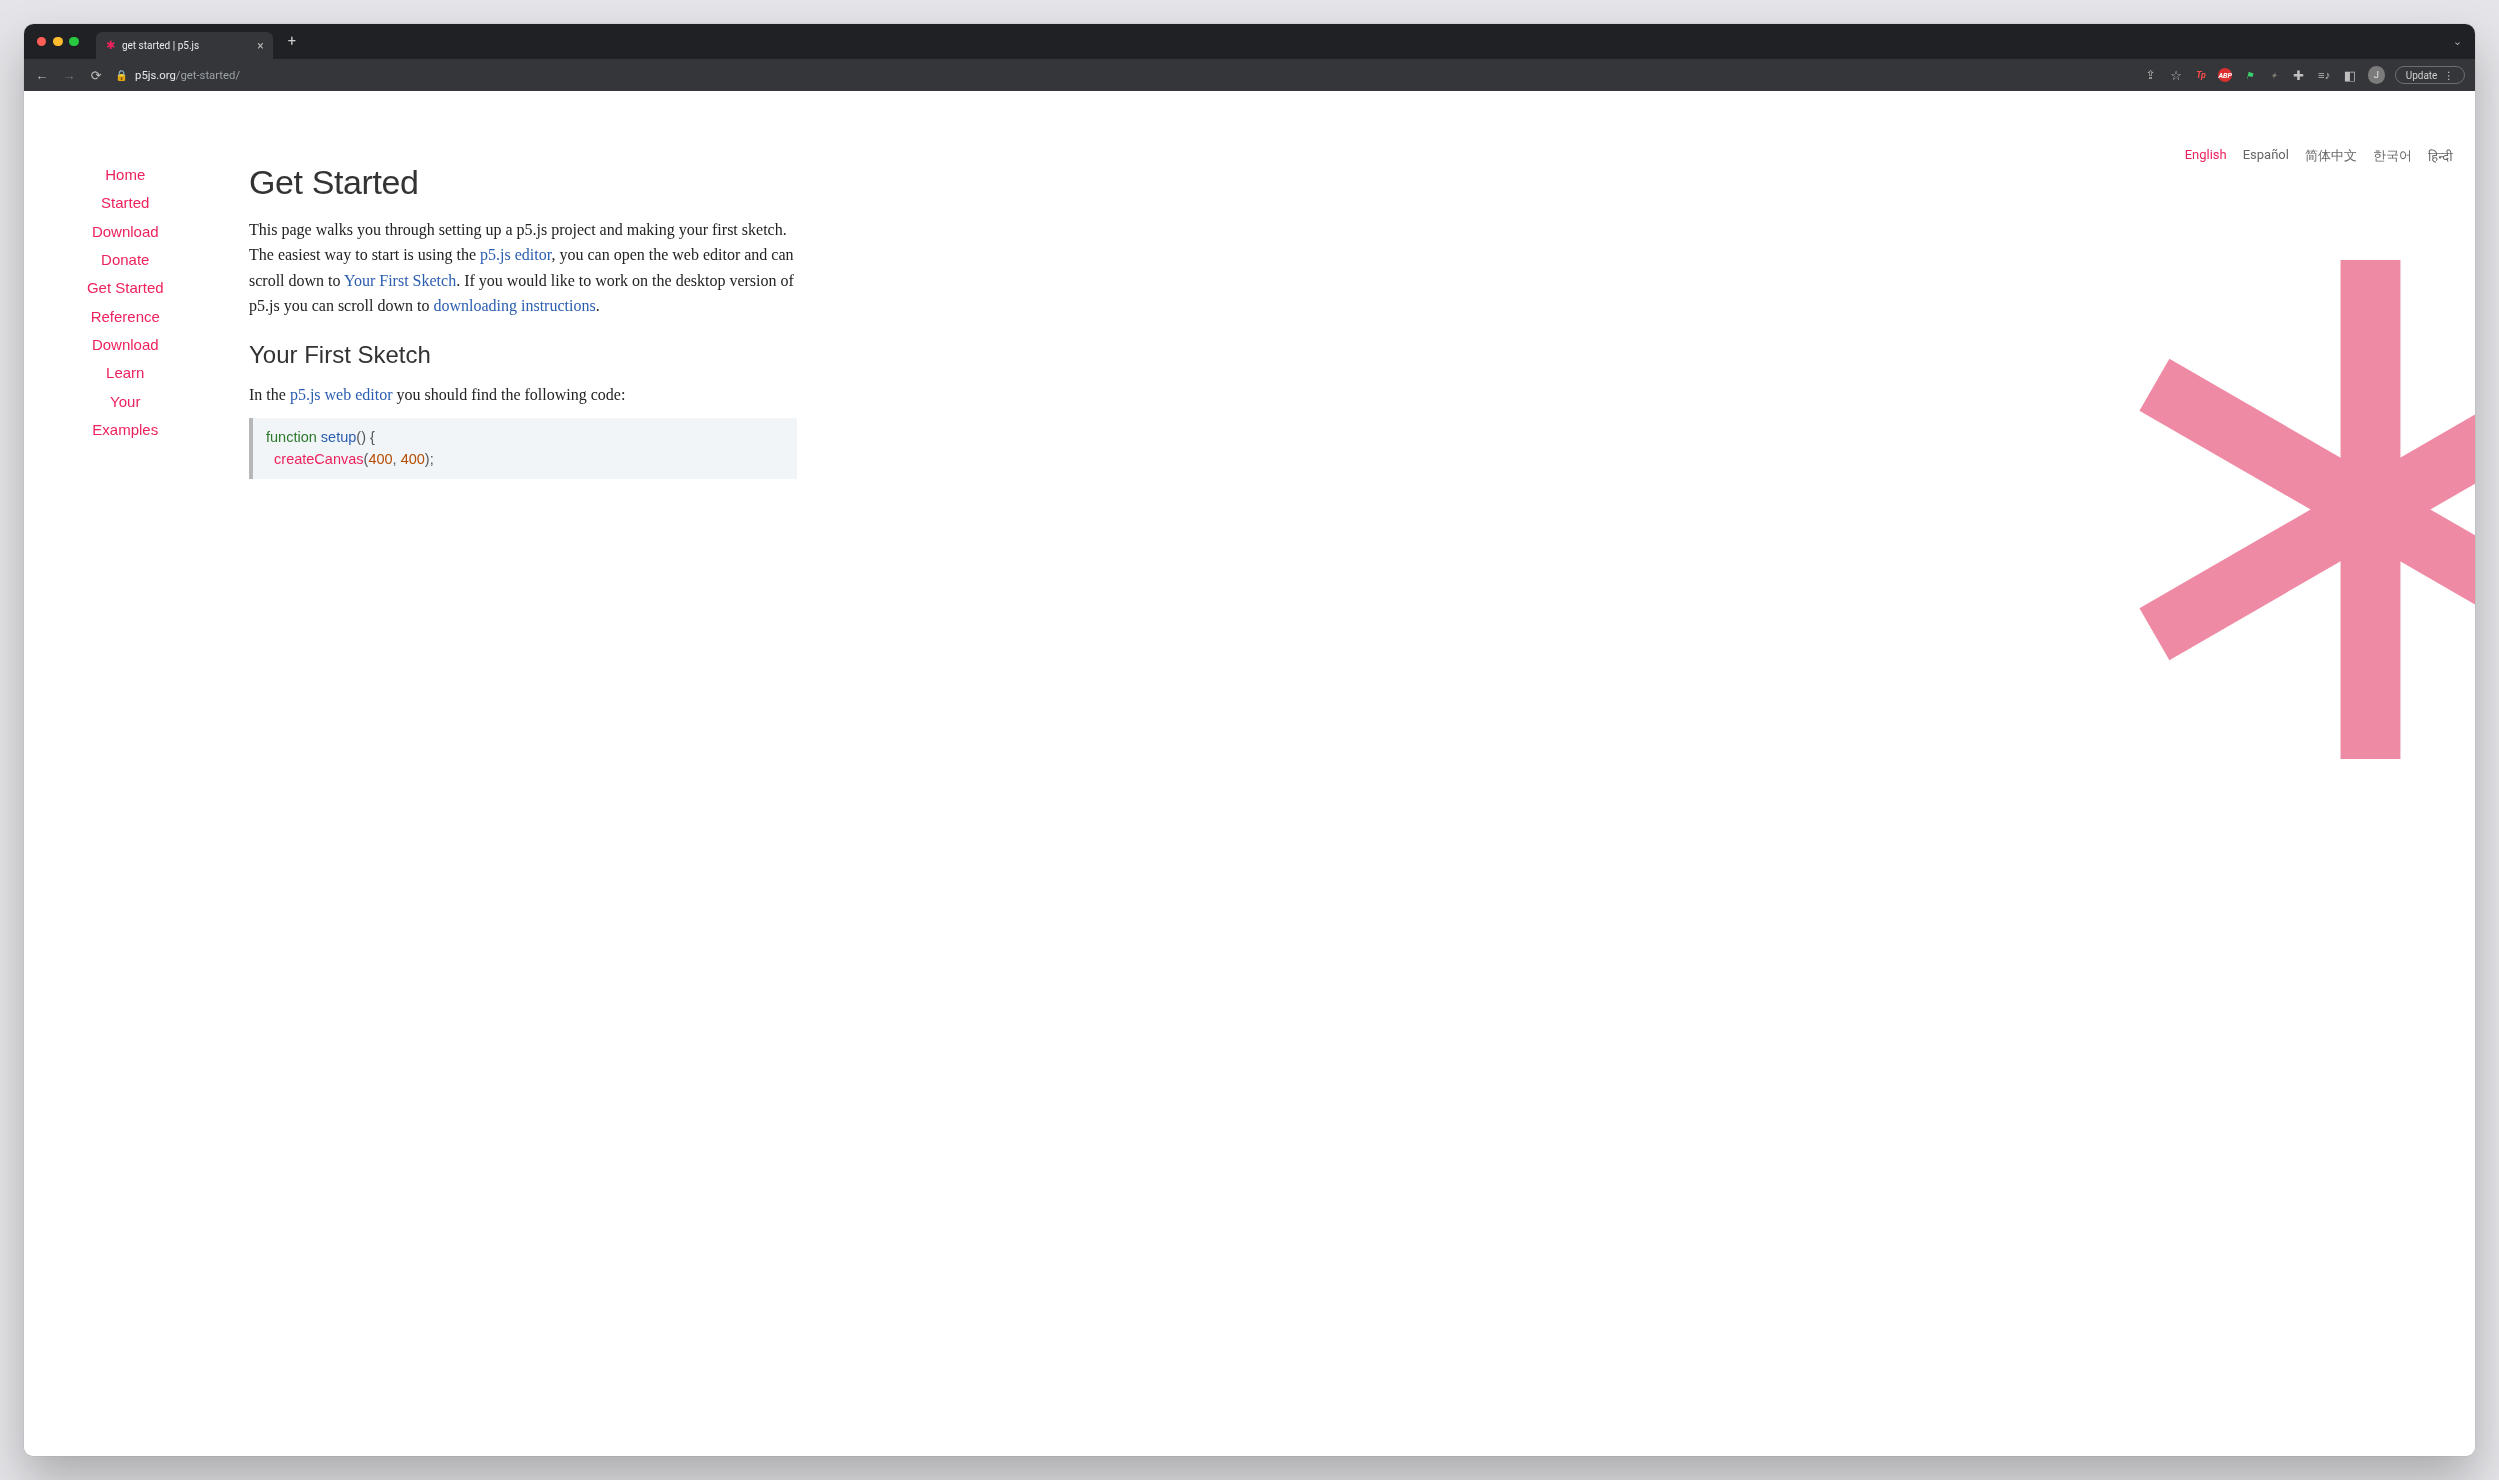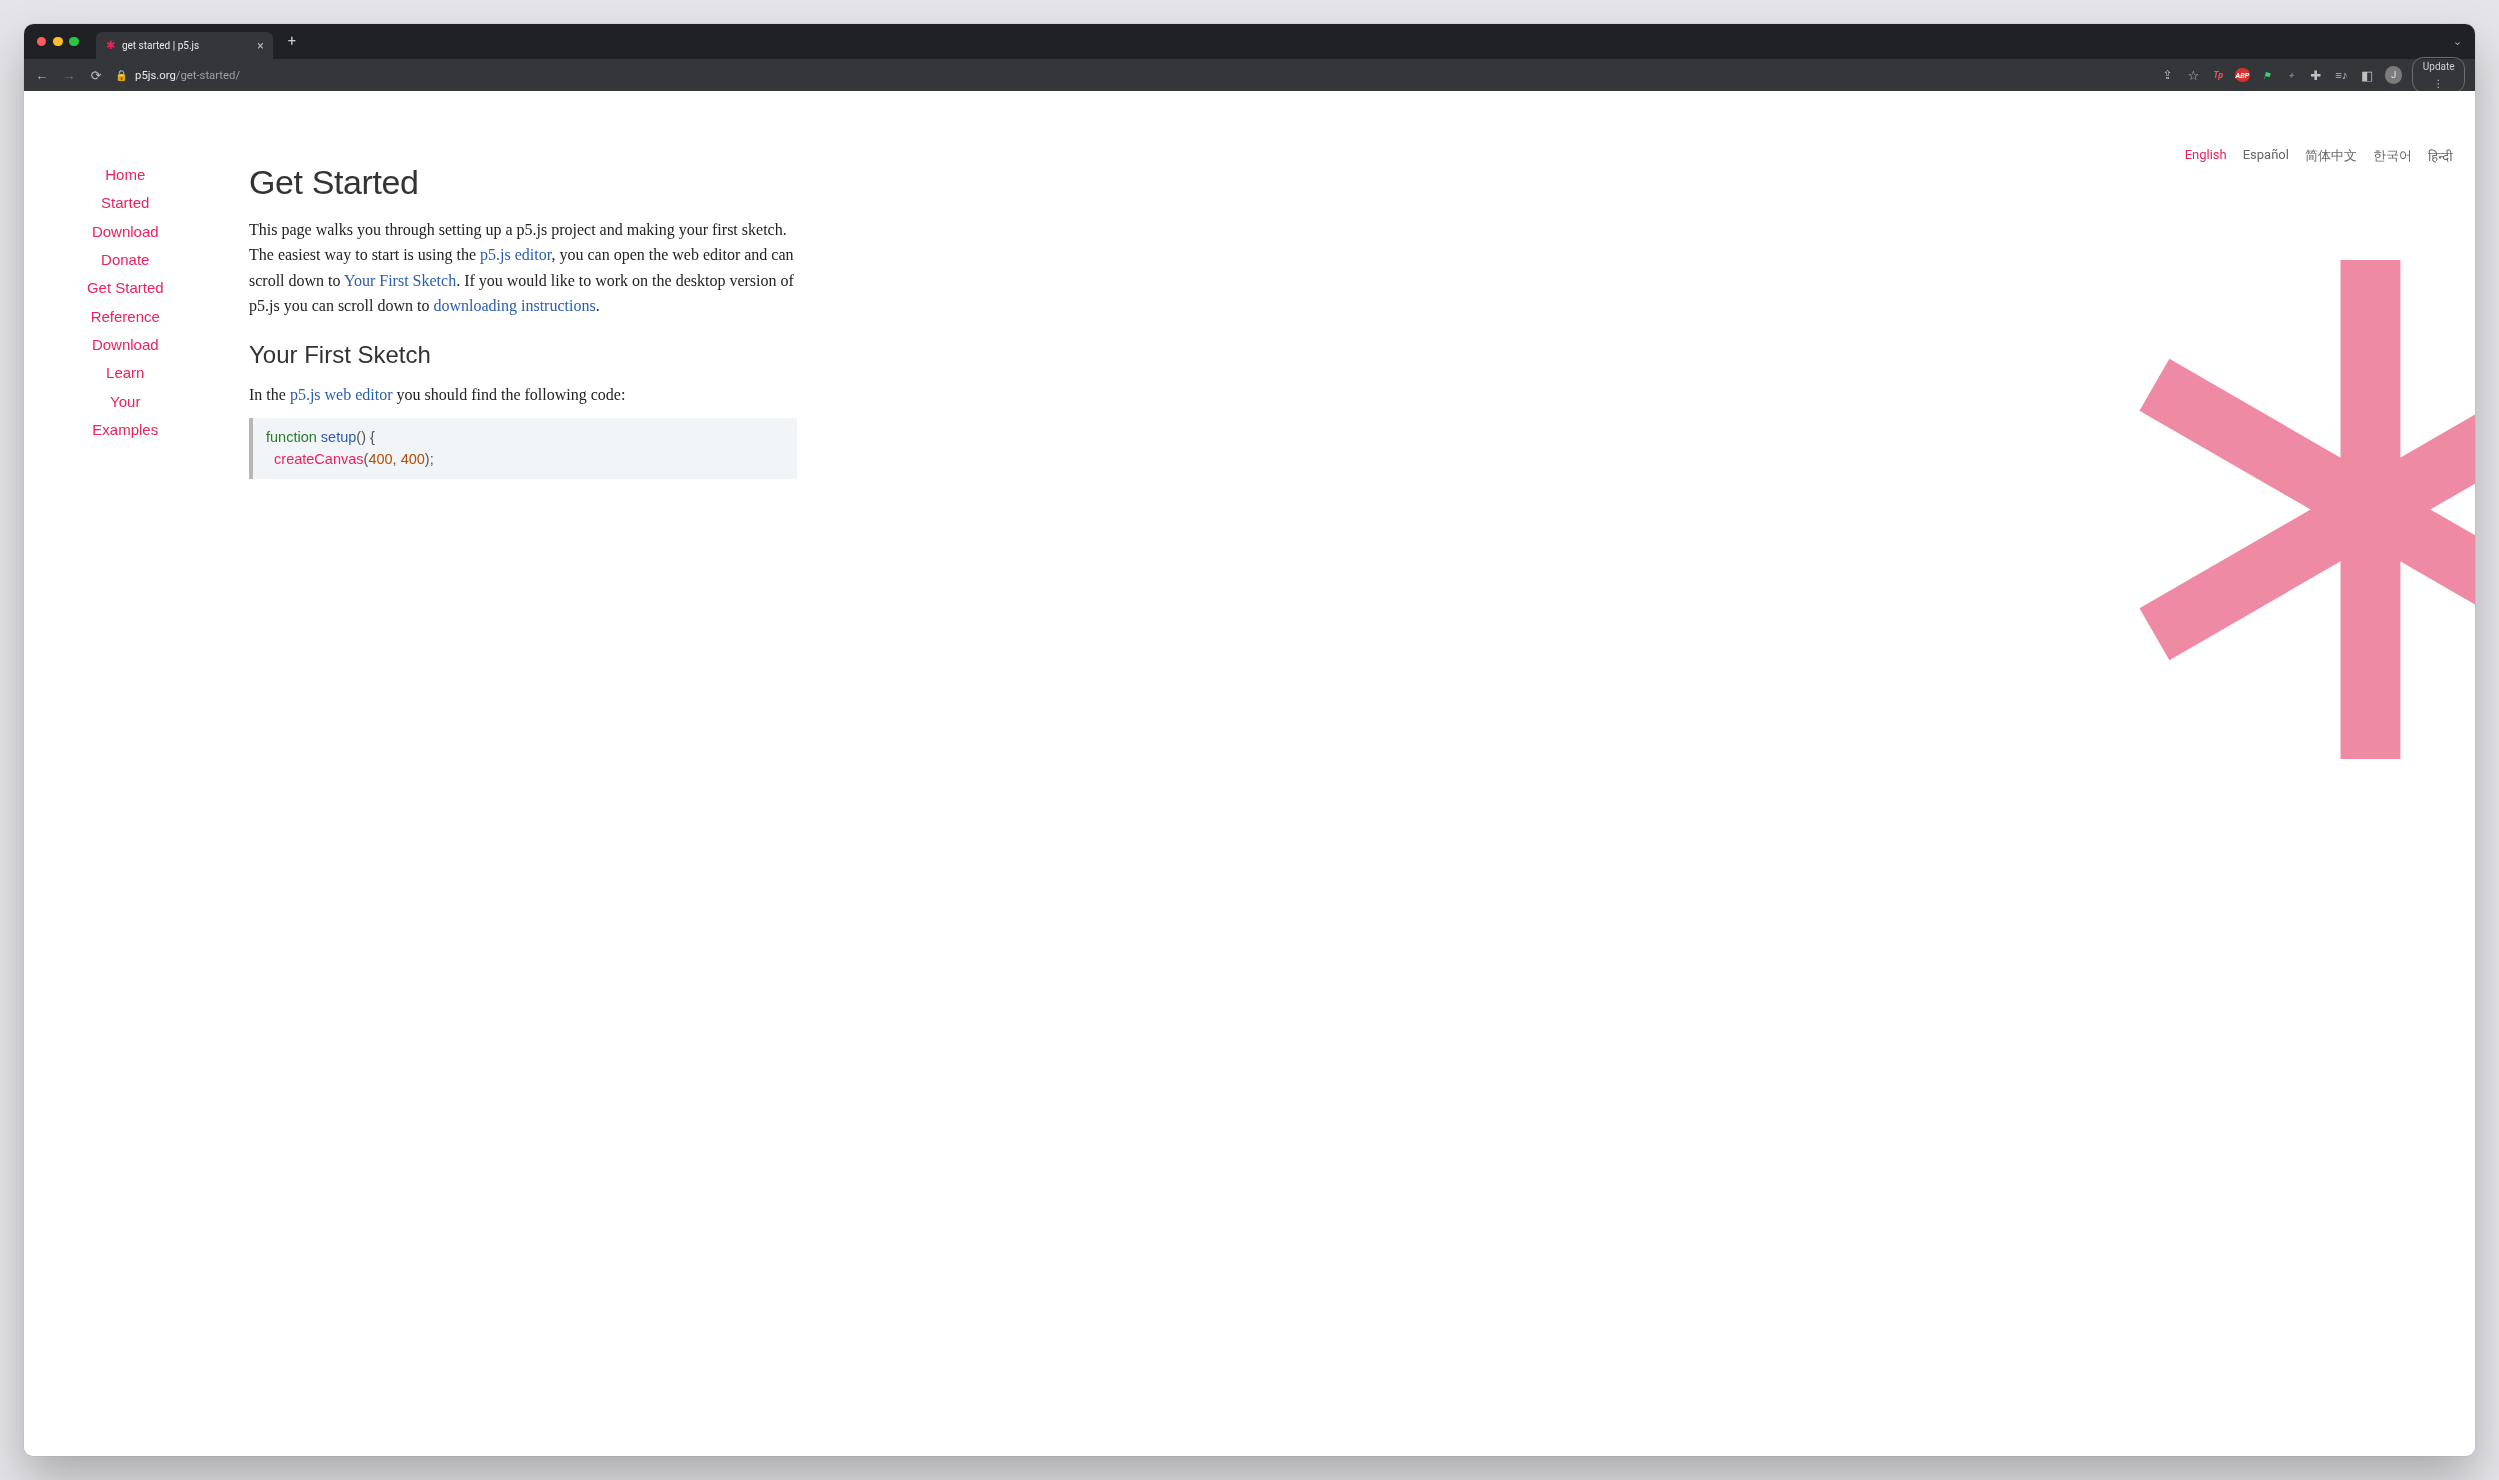--- a/index.html
+++ b/index.html
@@ -74,21 +74,21 @@
   .ext-green { color: #3bd16f; }
   .ext-dim { color: #7a786e; }
   .avatar { width: 17.7px; height: 17.7px; border-radius: 50%; background: #7b7b7b; color: #eaeaea; font-size: 8.9px; display:flex; align-items:center; justify-content:center; }
   .update-btn {
     border: 0.8px solid #6d6e70;
     color: #d0d0d0;
     border-radius: 11.3px;
     padding: 2.4px 9.7px;
     font-size: 10px;
     cursor: pointer;
-    display: inline-flex; align-items: center; gap: 6.4px; flex-direction: column;
+    display: inline-flex; align-items: center; gap: 6.4px;
   }
   .update-btn .dots { letter-spacing: 0.8px; }
 
   
   .page { flex:1; background: #ffffff; overflow: hidden; position: relative; }
 
   .family-bar {
     display: flex;
     align-items: center;
     gap: 14.5px;

